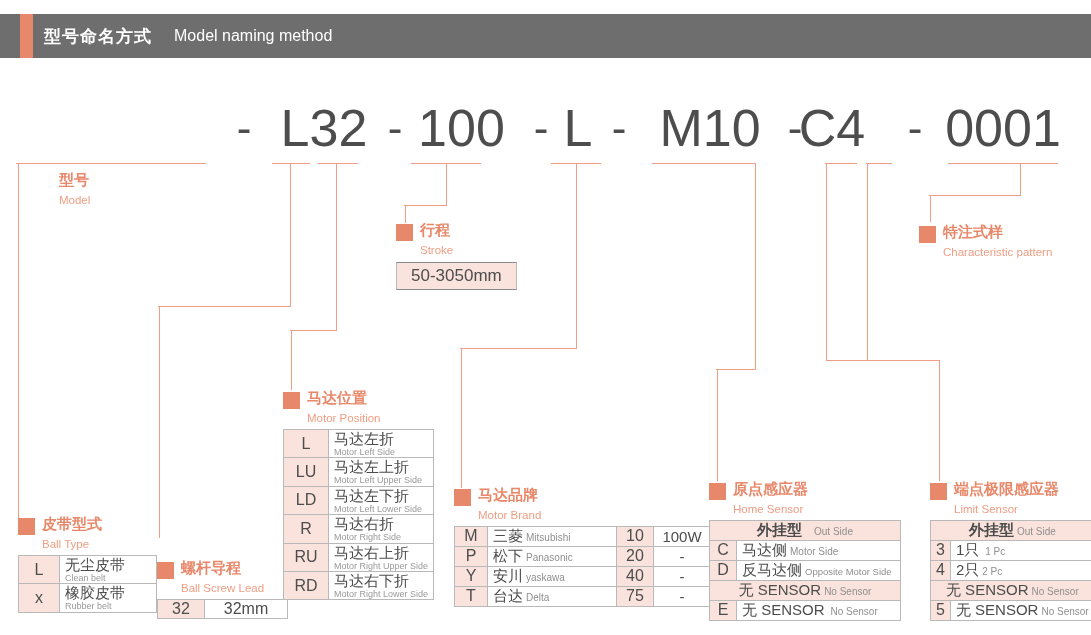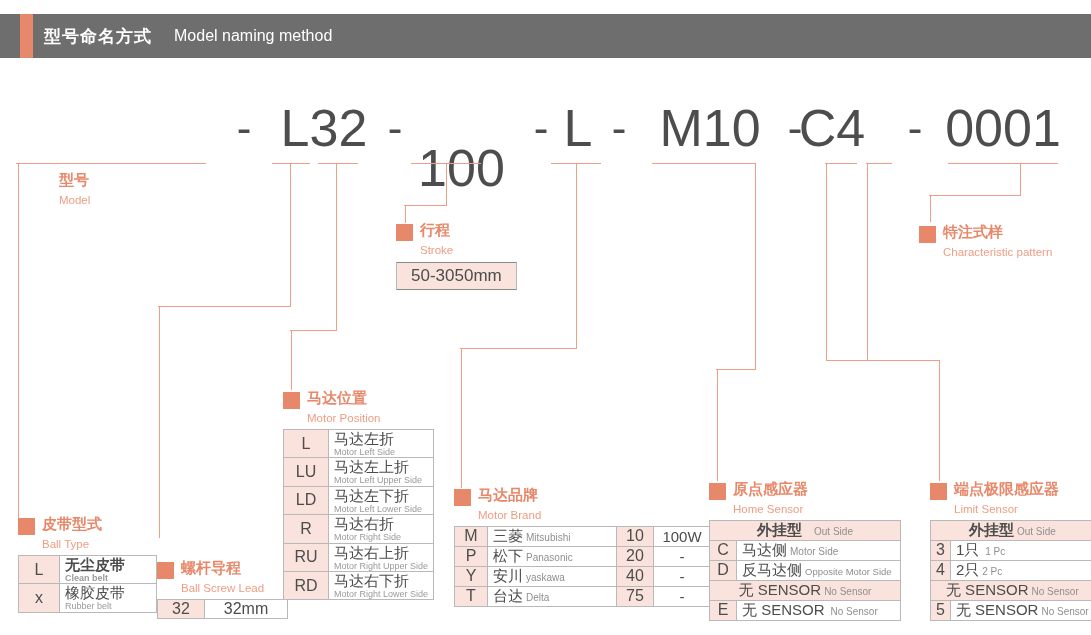--- a/index.html
+++ b/index.html
@@ -83,21 +83,21 @@
   <div class="header-text">
     <span class="header-cn">型号命名方式</span>
     <span class="header-en">Model naming method</span>
   </div>
 </div>
 
 <div class="code-line">
   <div class="code-dash" style="left:224px;width:40px;">-</div>
   <div class="code-seg" style="left:264px;width:120px;">L32</div>
   <div class="code-dash" style="left:378px;width:34px;">-</div>
-  <div class="code-seg" style="left:404px;width:115px;margin-top:40px;">100</div>
+  <div class="code-seg" style="left:404px;width:115px;">100</div>
   <div class="code-dash" style="left:524px;width:34px;">-</div>
   <div class="code-seg" style="left:547px;width:62px;">L</div>
   <div class="code-dash" style="left:602px;width:34px;">-</div>
   <div class="code-seg" style="left:640px;width:140px;">M10</div>
   <div class="code-dash" style="left:778px;width:34px;">-</div>
   <div class="code-seg" style="left:784px;width:96px;">C4</div>
   <div class="code-dash" style="left:898px;width:34px;">-</div>
   <div class="code-seg" style="left:928px;width:150px;">0001</div>
 </div>
 
@@ -364,21 +364,21 @@
     <div class="sq"></div>
     <div class="grp-txt">
       <div class="grp-cn">皮带型式</div>
       <div class="grp-en">Ball Type</div>
     </div>
   </div>
   <table class="t">
     <tbody>
       <tr>
         <td class="code" style="width:30px;">L</td>
-        <td class="desc" style="width:86px;font-weight:bold;">
+        <td class="desc" style="width:86px;">
           <span class="d-cn">无尘皮带</span>
           <span class="d-en">Clean belt</span>
         </td>
       </tr>
       <tr>
         <td class="code">x</td>
         <td class="desc">
           <span class="d-cn">橡胶皮带</span>
           <span class="d-en">Rubber belt</span>
         </td>

